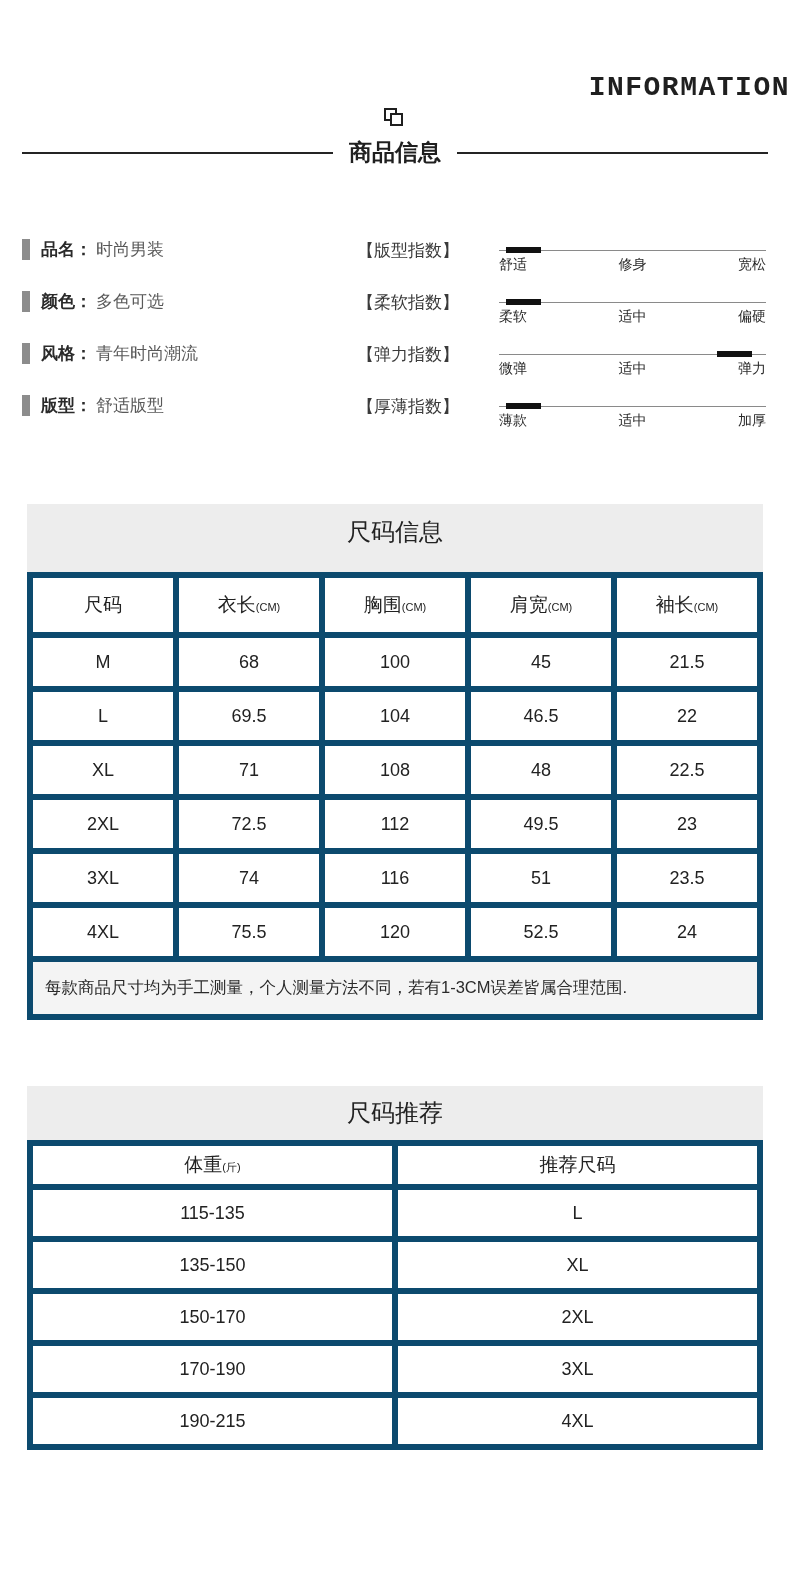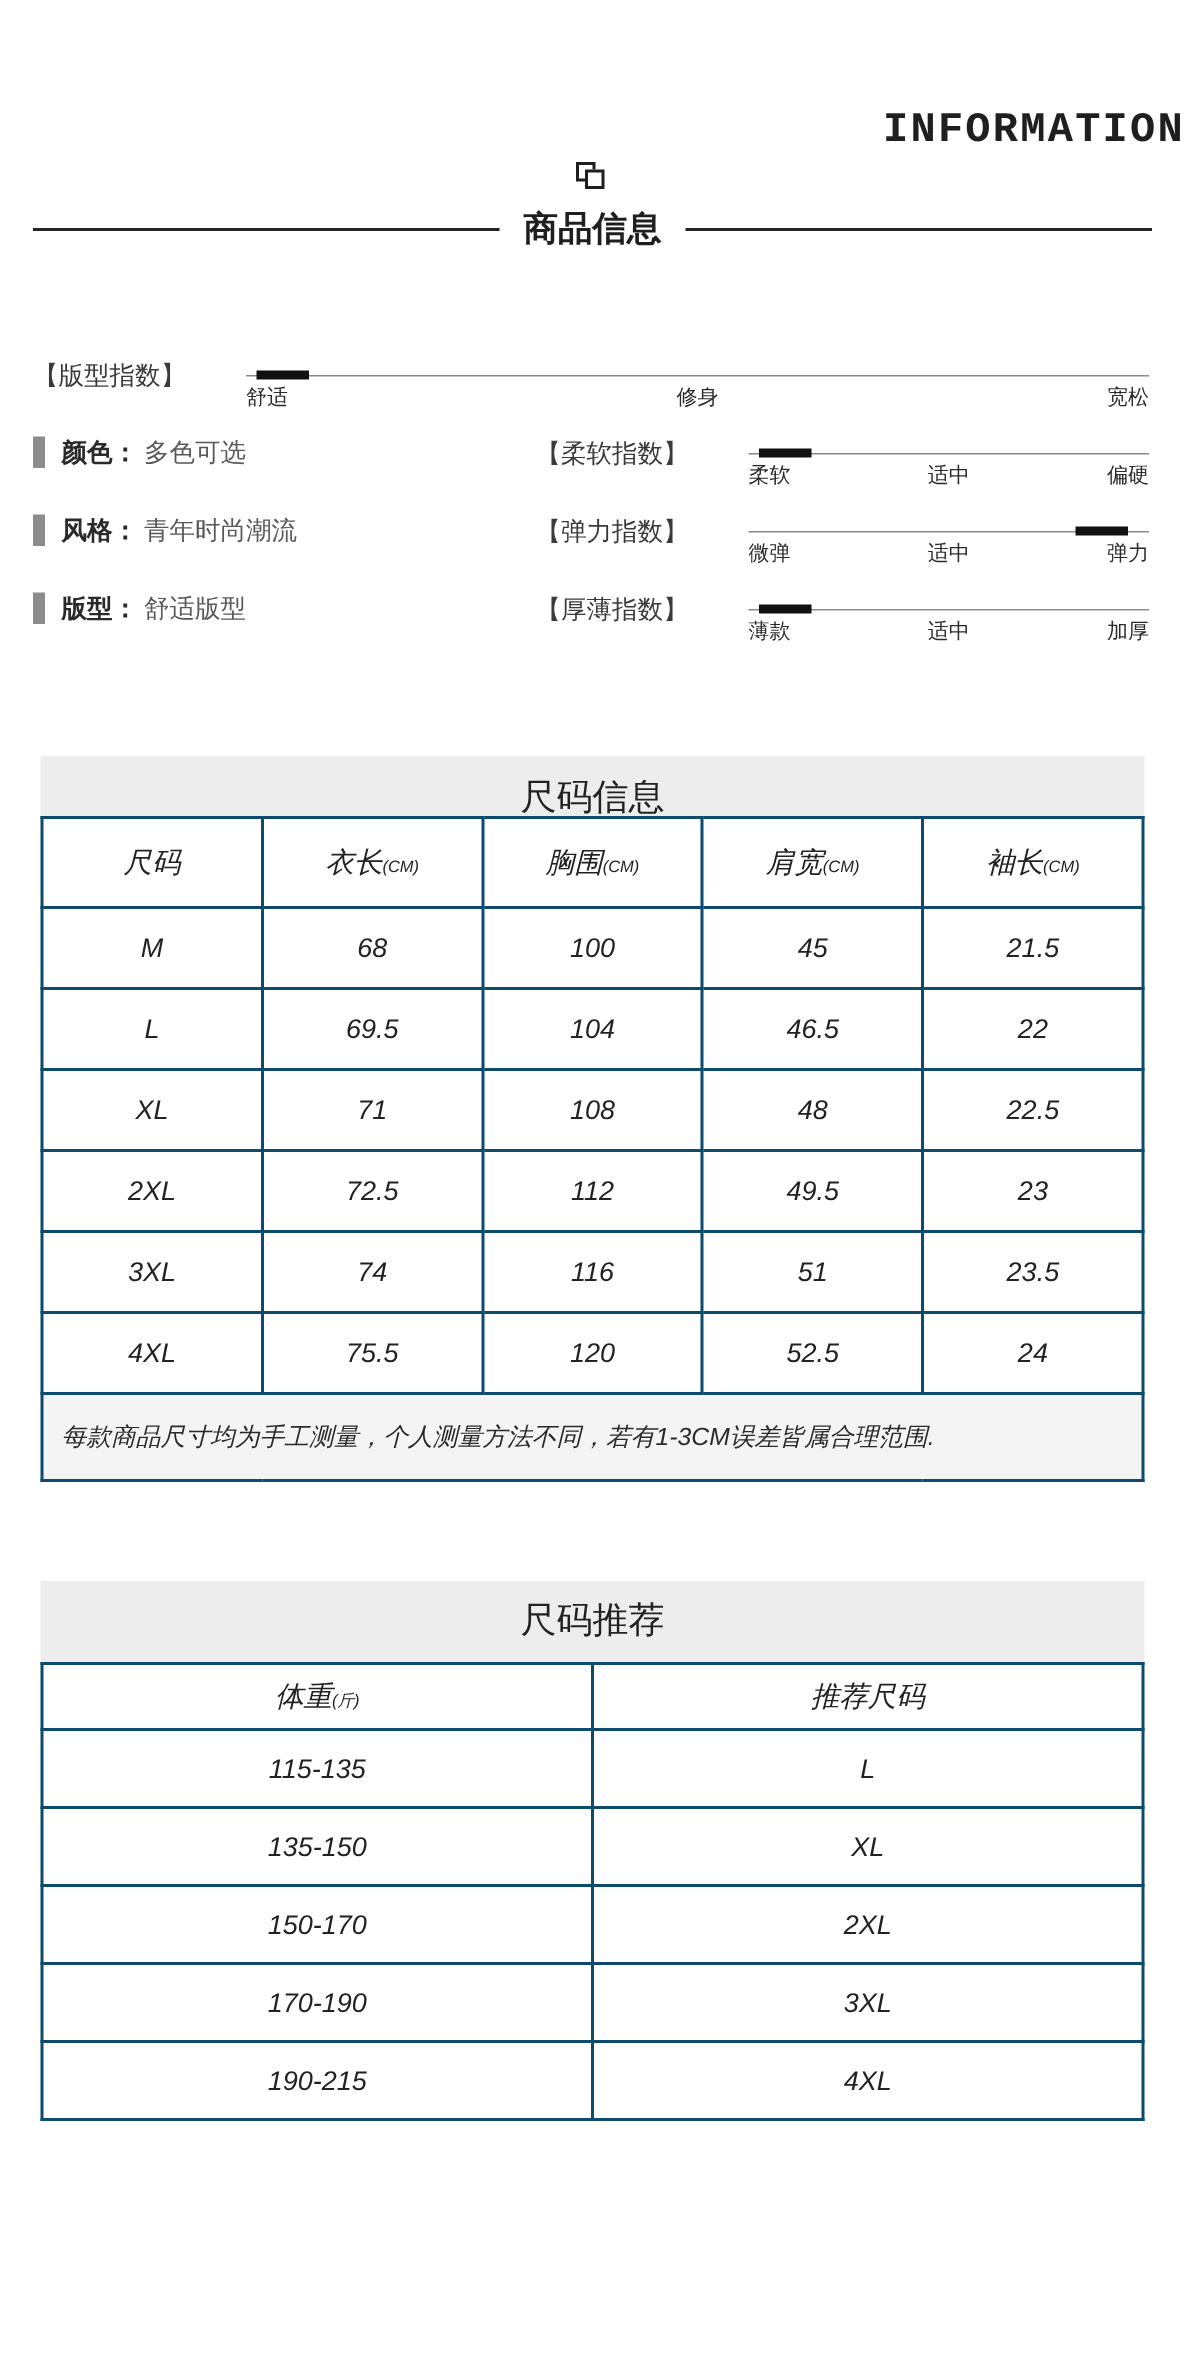--- a/index.html
+++ b/index.html
@@ -104,40 +104,39 @@
   .slider-labels {
     display: flex;
     justify-content: space-between;
     margin-top: 5px;
     font-size: 14px;
     color: #2a2a2a;
   }
 
   
   .band {
-    height: 40px;
+    height: 68px;
     line-height: 55px;
     text-align: center;
     background: #ededed;
     font-size: 24px;
     font-weight: 500;
     color: #222222;
   }
   table {
     width: 100%;
     border-collapse: collapse;
     table-layout: fixed;
   }
   td {
-    border: 2px solid #0c4a6e;
+    border: 6px solid #0c4a6e;
     text-align: center;
     font-size: 18px;
     color: #222222;
     vertical-align: middle;
-    font-style: italic;
   }
   .unit { font-size: 11px; letter-spacing: 0; }
 
   
   .size-section { margin: 58px 27px 0; }
   .size-section td.h { height: 60px; font-size: 19px; }
   .size-section td.c { height: 54px; }
   .size-section td.note-cell {
     height: 58px;
     text-align: left;
@@ -175,20 +174,25 @@
     <div class="subtitle-row">
       <span class="subtitle-line"></span>
       <span class="subtitle-text">商品信息</span>
       <span class="subtitle-line"></span>
     </div>
   </div>
 
   <div class="attrs">
 
     <div class="attr-row">
+      <div class="attr-left">
+        <span class="attr-bar"></span>
+        <span class="attr-label">品名：</span>
+        <span class="attr-value">时尚男装</span>
+      </div>
       <div class="index-label">【版型指数】</div>
       <div class="slider">
         <div class="slider-line">
           <span class="slider-marker marker-left"></span>
         </div>
         <div class="slider-labels">
           <span>舒适</span>
           <span>修身</span>
           <span>宽松</span>
         </div>

